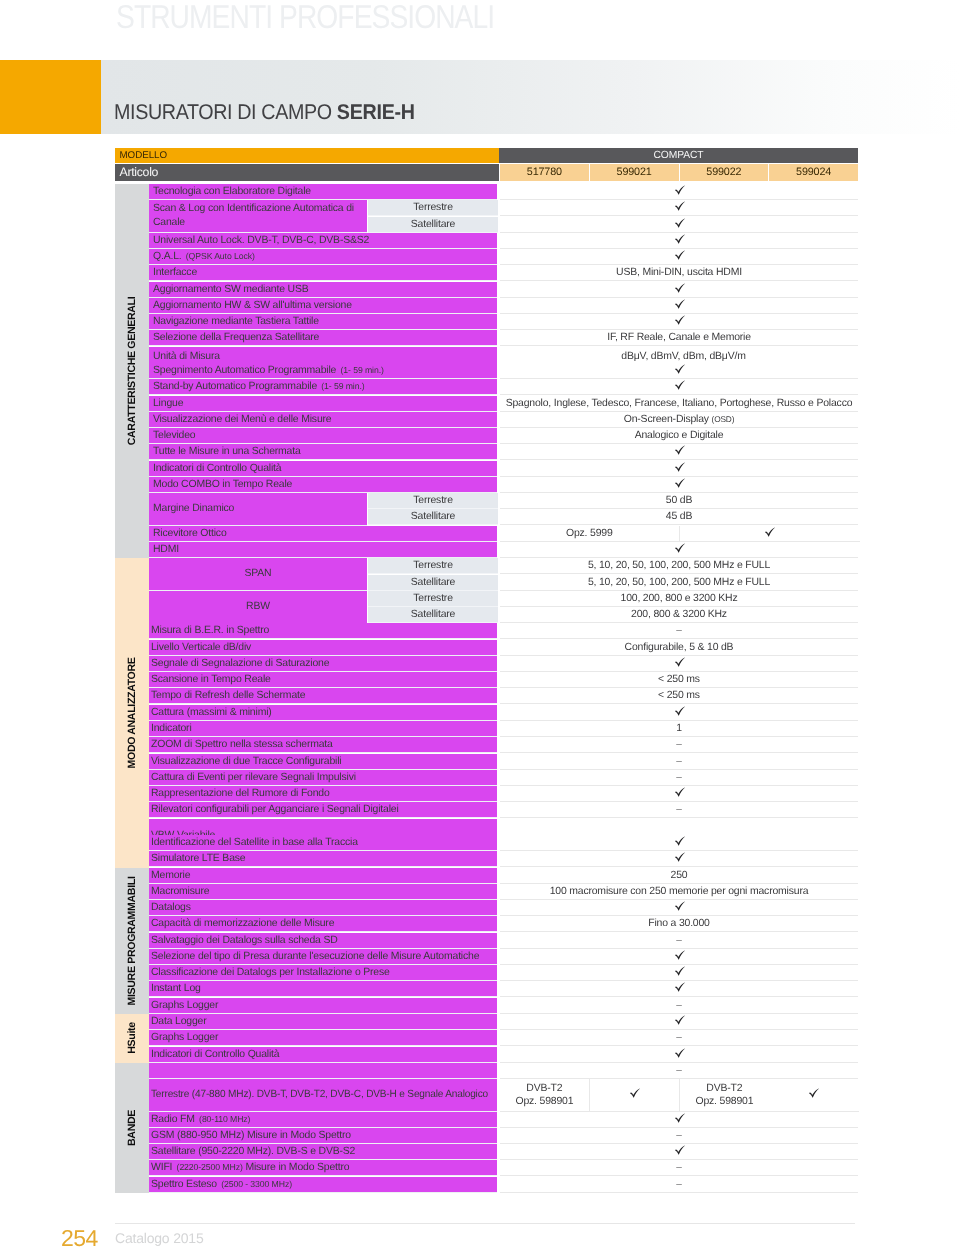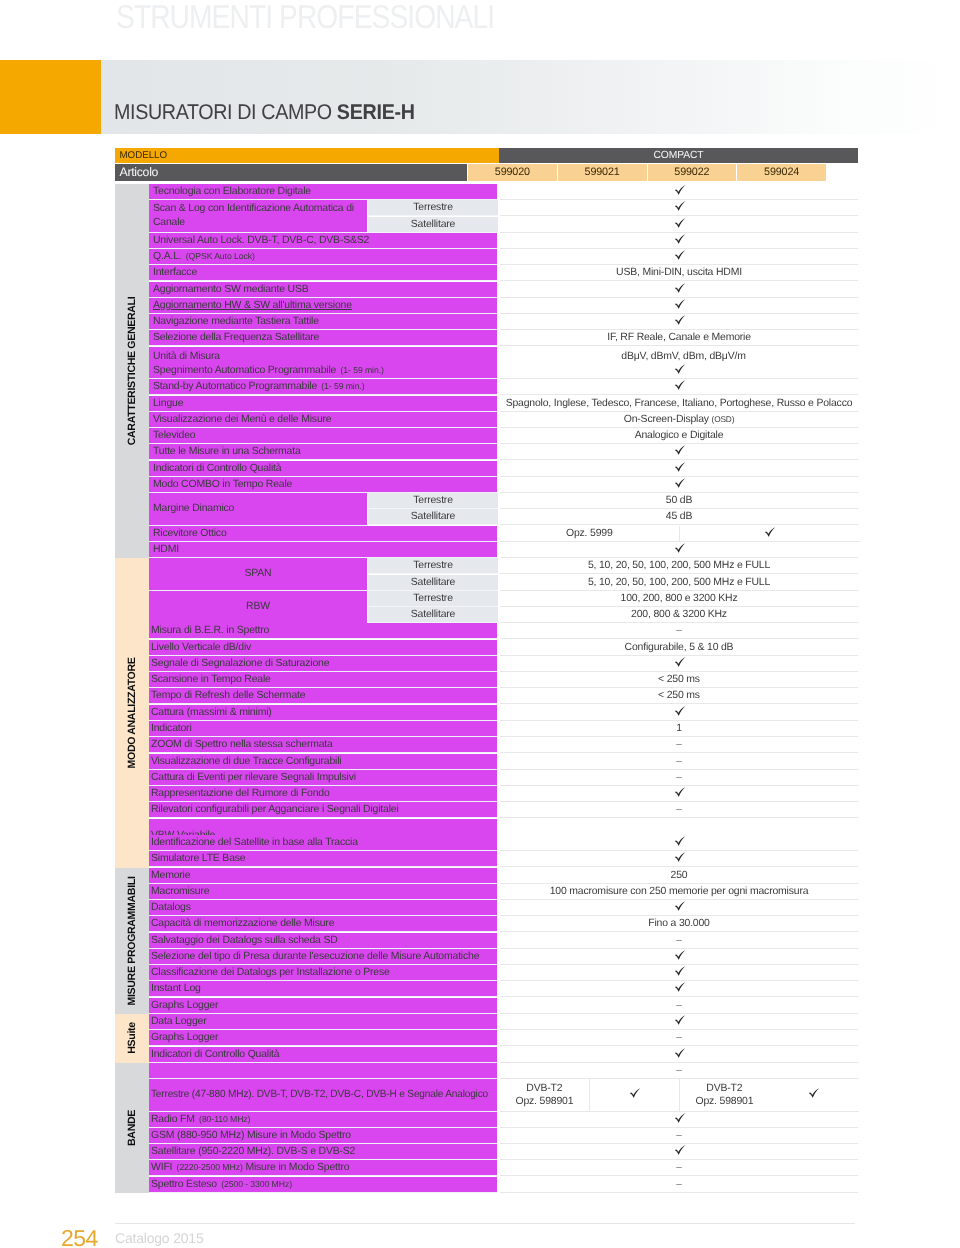--- a/index.html
+++ b/index.html
@@ -27,21 +27,21 @@
   .tbl{position:absolute;left:115px;top:148px;width:743px;}
   .r{position:relative;display:flex;width:743px;box-sizing:border-box;}
 
   .modello{height:15px;line-height:15.5px;}
   .modello .m1{width:384px;background:#F5A800;color:#3a2a05;font-size:9.8px;
                padding-left:4.5px;box-sizing:border-box;letter-spacing:-.05px;}
   .modello .m2{width:359px;background:#58585B;color:#f4f4f4;font-size:10.3px;
                letter-spacing:-.1px;text-align:center;box-sizing:border-box;}
 
   .articolo{height:17px;line-height:17.5px;margin-top:1px;}
-  .articolo .a1{width:352px;background:#58585B;color:#f7f7f7;font-size:12.3px;
+  .articolo .a1{width:384px;background:#58585B;color:#f7f7f7;font-size:12.3px;
                 letter-spacing:-.3px;padding-left:4.5px;box-sizing:border-box;}
   .articolo .ac{width:89.75px;background:#F9D193;color:#3a2a05;font-size:10.8px;
                 letter-spacing:-.15px;
                 text-align:center;box-sizing:border-box;border-left:1px solid #fff;}
   .articolo .ac:first-of-type{border-left:0;}
 
   
   .body{position:absolute;left:0;top:0;width:743px;height:1045px;}
   .gband{position:absolute;left:0;width:34px;background:#d7d9da;}
   .gband.peach{background:#fce5c8;}
@@ -96,21 +96,21 @@
   <div class="hdrband"></div>
   <div class="hdrtitle"><span>MISURATORI DI CAMPO </span><b>SERIE-H</b></div>
 
   <div class="tbl" id="tbl">
       <div class="r modello">
         <div class="m1">MODELLO</div>
         <div class="m2">COMPACT</div>
       </div>
       <div class="r articolo">
         <div class="a1">Articolo</div>
-        <div class="ac">599020</div>
+        <div class="ac">517780</div>
         <div class="ac">599021</div>
         <div class="ac">599022</div>
         <div class="ac">599024</div>
       </div>
       <div class="body">
         <div class="gband" style="top:36px;height:374.302px"></div>
         <div class="glabel" style="top:223.151px">
           <span>CARATTERISTICHE GENERALI</span>
         </div>
         <div class="gband peach" style="top:410.302px;height:309.206px"></div>
@@ -191,21 +191,21 @@
             <span style="display: inline-block;">Aggiornamento SW mediante USB</span>
           </div>
           <div class="val">
             <span style="display: inline-block;"><span class="chk" title="✔"><svg viewBox="0 0 20 18" width="11" height="10" aria-hidden="true">
                   <path d="M1.8 9.4 C2.9 7.5 4.2 7.5 5.5 9.2 C6.2 10.1 6.9 11.3 7.5 12.7 C10.5 7.6 14.5 3.4 19.3 0.6 L19.6 1.3 C15.8 4.6 12.0 10.2 9.0 16.5 L8.2 17.6 C6.8 14.0 4.6 11.0 1.8 9.4 Z" fill="#232326"></path>
                 </svg></span></span>
           </div>
         </div>
         <div class="row" style="top:149.918px;height:16.274px">
           <div class="feat">
-            <span style="display: inline-block; text-decoration: underline;">Aggiornamento HW &amp; SW all'ultima versione</span>
+            <span style="display: inline-block;">Aggiornamento HW &amp; SW all'ultima versione</span>
           </div>
           <div class="val">
             <span style="display: inline-block;"><span class="chk" title="✔"><svg viewBox="0 0 20 18" width="11" height="10" aria-hidden="true">
                   <path d="M1.8 9.4 C2.9 7.5 4.2 7.5 5.5 9.2 C6.2 10.1 6.9 11.3 7.5 12.7 C10.5 7.6 14.5 3.4 19.3 0.6 L19.6 1.3 C15.8 4.6 12.0 10.2 9.0 16.5 L8.2 17.6 C6.8 14.0 4.6 11.0 1.8 9.4 Z" fill="#232326"></path>
                 </svg></span></span>
           </div>
         </div>
         <div class="row" style="top:166.192px;height:16.274px">
           <div class="feat">
             <span style="display: inline-block;">Navigazione mediante Tastiera Tattile</span>

